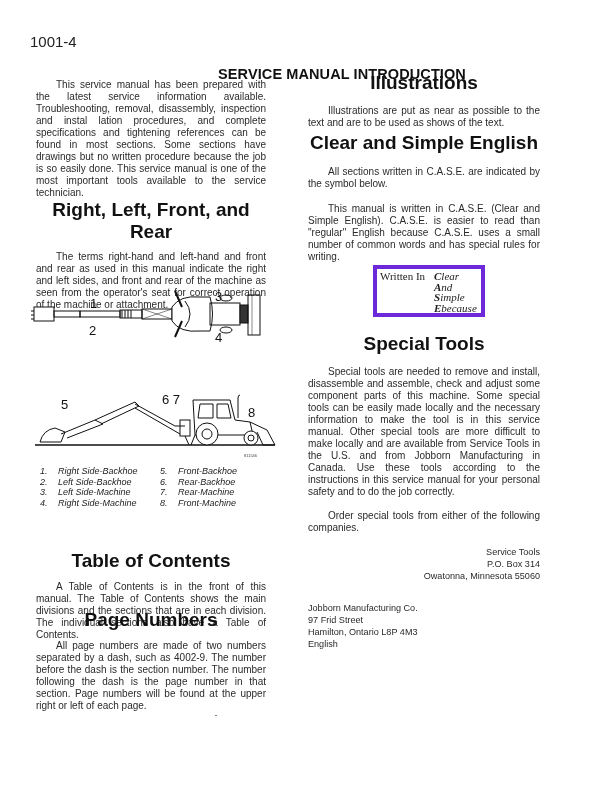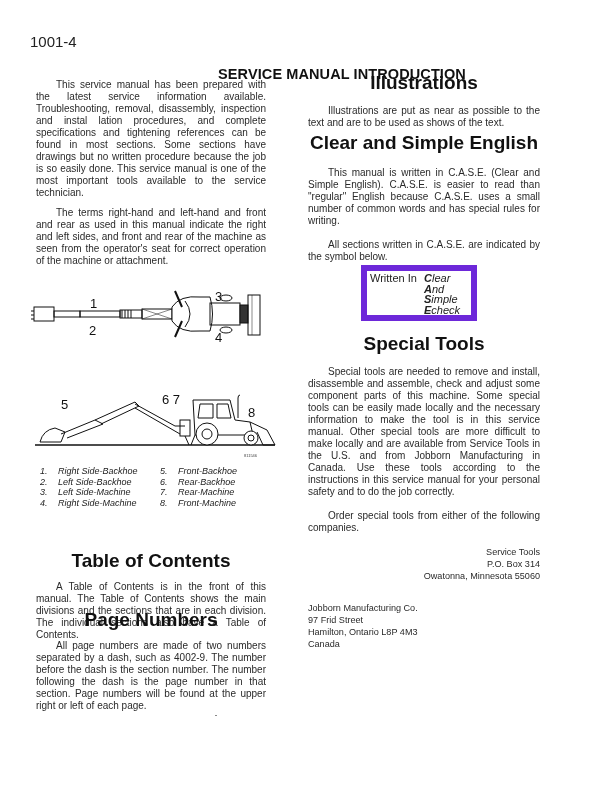--- a/index.html
+++ b/index.html
@@ -12,41 +12,42 @@
   .col-left { left: 36px; width: 230px; }
   .col-right { left: 308px; width: 232px; }
   h2 { font-size: 19px; font-weight: bold; margin: 0; color: #111; text-align: center; }
   p { margin: 0; font-size: 10px; line-height: 12px; text-align: justify; color: #2a2a2a; }
   p.indent { text-indent: 20px; }
   .legend { position: absolute; left: 40px; top: 466px; width: 240px; font-size: 9px;
             font-style: italic; line-height: 10.5px; color: #222; }
   .legend-row { display: flex; }
   .legend-cell { display: flex; width: 120px; }
   .legend-num { width: 18px; }
-  .case-box { position: absolute; left: 361px; top: 265px; width: 104px; height: 44px;
-              border: 6px solid #6d28d9; font-size: 11px; line-height: 10.5px; color: #222; }
+  .case-box { position: absolute; left: 373px; top: 265px; width: 104px; height: 44px;
+              border: 4px solid #6d28d9; font-size: 11px; line-height: 10.5px; color: #222; font-family: Liberation Serif, serif; }
   .case-box .row1 { position: absolute; left: 3px; top: 2px; }
   .case-box .stack { position: absolute; left: 57px; top: 2px; font-style: italic; }
   .case-box b { font-style: italic; }
   .addr { font-size: 9.1px; line-height: 12px; color: #2a2a2a; }
   .fig-label { position: absolute; font-size: 13px; font-family: "Liberation Sans Narrow", "Liberation Sans", sans-serif; color: #111; }
   .fig-code { position: absolute; font-size: 4px; color: #444; }
   .dot { position: absolute; left: 215px; top: 715px; width: 2px; height: 1px; background: #888; }
 </style>
 </head>
 <body>
 
 <div class="page-num">1001-4</div>
 <div class="title">SERVICE MANUAL INTRODUCTION</div>
 
 <div class="col col-left" style="top:79px;">
   <p class="indent">This service manual has been prepared with the latest service information available. Troubleshooting, removal, disassembly, inspection and instal lation procedures, and complete specifications and tightening references can be found in most sections. Some sections have drawings but no written procedure because the job is so easily done. This service manual is one of the most important tools available to the service technician.</p>
 </div>
 
 <div class="col col-left" style="top:199px;">
+  <h2>Right, Left, Front, and Rear</h2>
   <p class="indent" style="margin-top:8px;">The terms right-hand and left-hand and front and rear as used in this manual indicate the right and left sides, and front and rear of the machine as seen from the operator's seat for correct operation of the machine or attachment.</p>
 </div>
 
 <svg style="position:absolute;left:30px;top:285px;" width="240" height="62" viewBox="0 0 240 62">
   <g fill="none" stroke="#111" stroke-width="1">
     <rect x="4" y="22" width="20" height="14" fill="#fff"></rect>
     <path d="M4 26 h-3 M4 30 h-3 M4 34 h-3"></path>
     <rect x="24" y="26" width="26" height="6"></rect>
     <rect x="50" y="26" width="40" height="6"></rect>
     <rect x="90" y="25" width="22" height="8"></rect>
@@ -148,42 +149,42 @@
 </div>
 <div class="dot"></div>
 
 <div class="col col-right" style="top:72px;">
   <h2>Illustrations</h2>
   <p class="indent" style="margin-top:11px;">Illustrations are put as near as possible to the text and are to be used as shows of the text.</p>
 </div>
 
 <div class="col col-right" style="top:132px;">
   <h2>Clear and Simple English</h2>
+  <p class="indent" style="margin-top:12px;">All sections written in C.A.S.E. are indicated by the symbol below.</p>
   <p class="indent" style="margin-top:13px;">This manual is written in C.A.S.E. (Clear and Simple English). C.A.S.E. is easier to read than "regular" English because C.A.S.E. uses a small number of common words and has special rules for writing.</p>
-  <p class="indent" style="margin-top:12px;">All sections written in C.A.S.E. are indicated by the symbol below.</p>
 </div>
 
 <div class="case-box">
   <span class="row1">Written In</span>
   <div class="stack">
     <div><b>C</b><span>lear</span></div>
     <div><b>A</b><span>nd</span></div>
     <div><b>S</b><span>imple</span></div>
-    <div><b>E</b><span>check</span></div>
+    <div><b>E</b><span>because</span></div>
   </div>
 </div>
 
 <div class="col col-right" style="top:333px;">
   <h2>Special Tools</h2>
   <p class="indent" style="margin-top:11px;">Special tools are needed to remove and install, disassemble and assemble, check and adjust some component parts of this machine. Some special tools can be easily made locally and the necessary information to make the tool is in this service manual. Other special tools are more difficult to make locally and are available from Service Tools in the U.S. and from Jobborn Manufacturing in Canada. Use these tools according to the instructions in this service manual for your personal safety and to do the job correctly.</p>
   <p class="indent" style="margin-top:12px;">Order special tools from either of the following companies.</p>
   <div class="addr" style="margin-top:12px;text-align:right;">
     <div>Service Tools</div>
     <div>P.O. Box 314</div>
     <div>Owatonna, Minnesota 55060</div>
   </div>
   <div class="addr" style="margin-top:20px;">
     <div>Jobborn Manufacturing Co.</div>
     <div>97 Frid Street</div>
     <div>Hamilton, Ontario L8P 4M3</div>
-    <div>Canada</div>
+    <div>English</div>
   </div>
 </div>
 
 </body></html>

